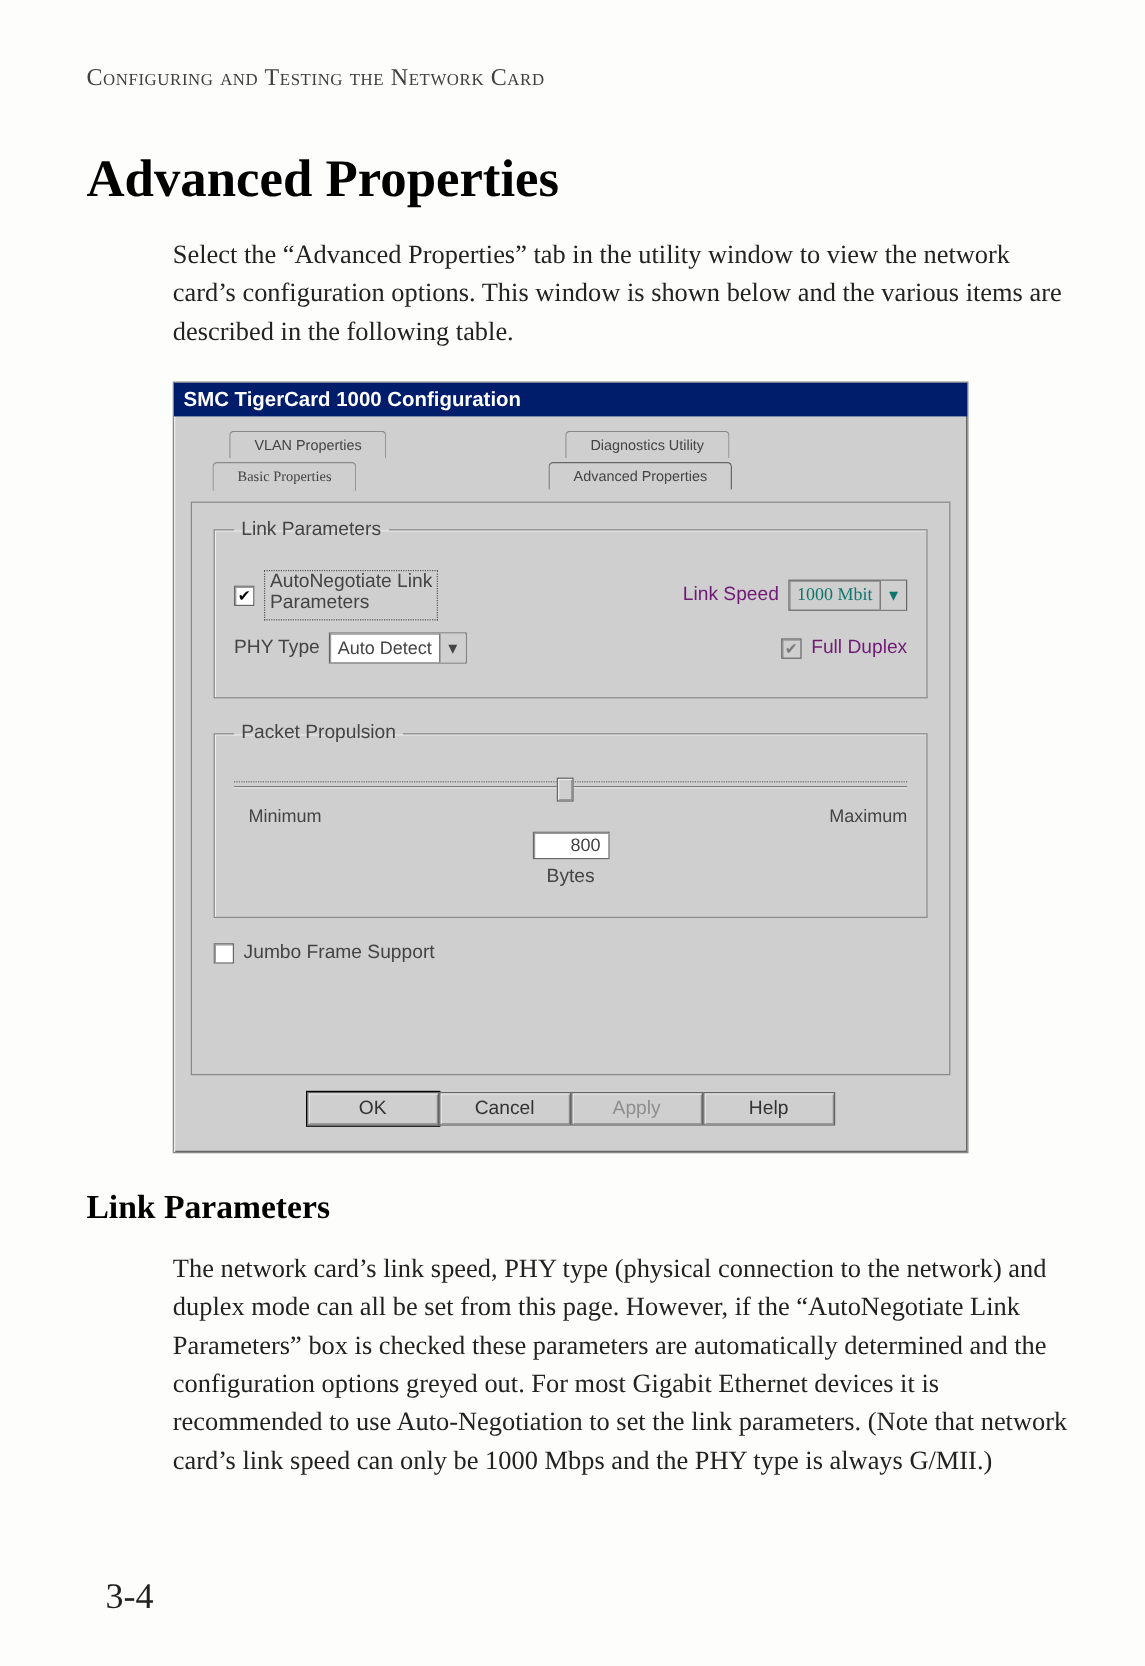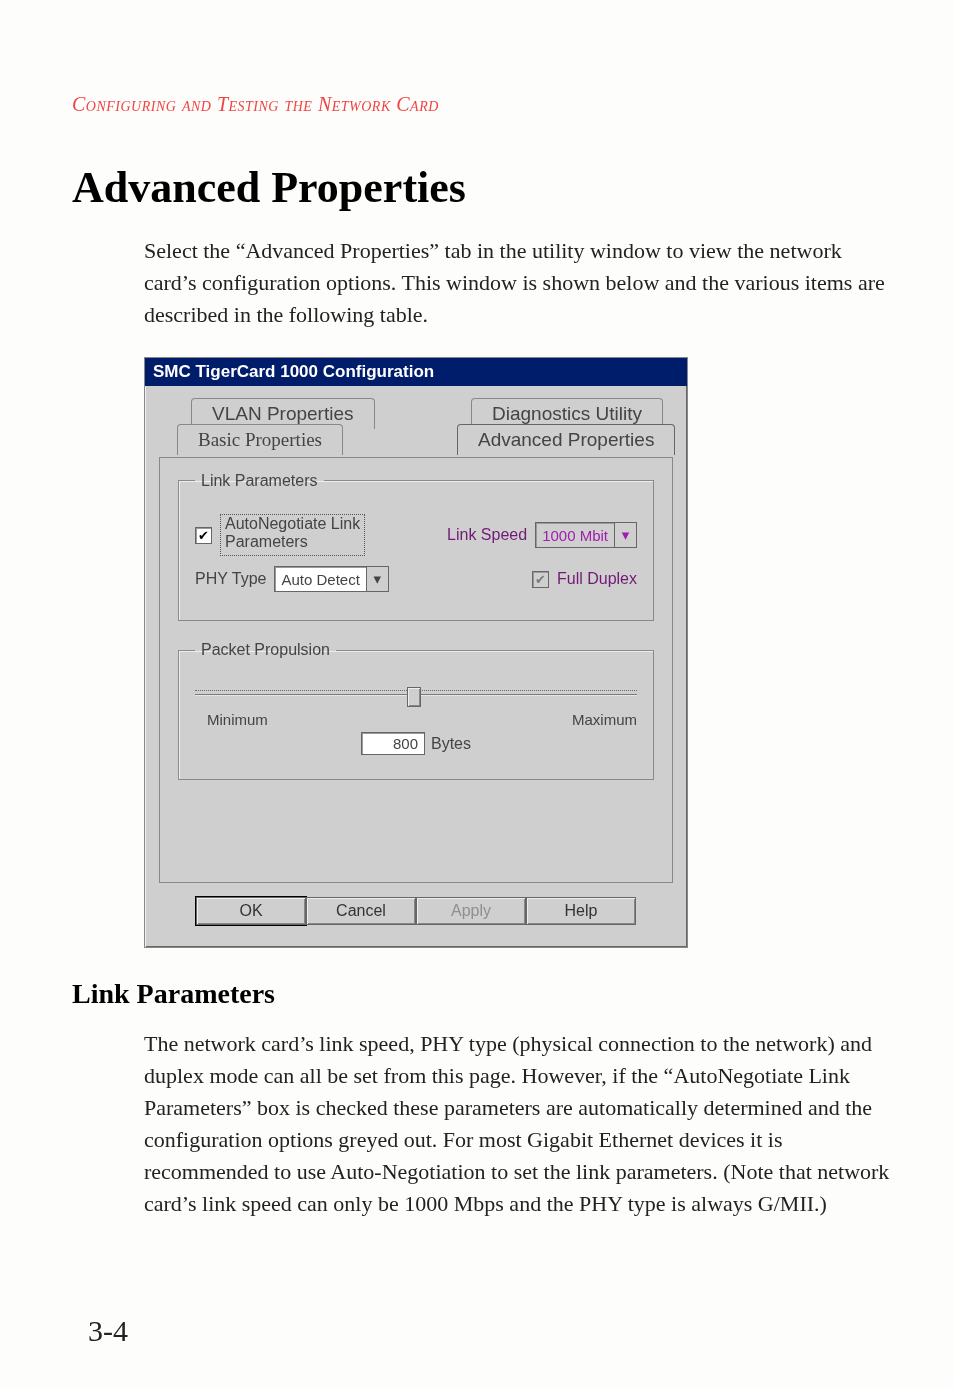--- a/index.html
+++ b/index.html
@@ -8,25 +8,23 @@
     height: 1388px;
     background: #fdfdfb;
     font-family: Georgia, 'Times New Roman', serif;
     color: #222;
     padding: 54px 56px 44px 72px;
     position: relative;
   }
   .running-header {
     font-variant: small-caps;
     font-size: 20px;
-    font-style: italic;
     letter-spacing: 0.5px;
     margin-bottom: 46px;
-    color: #ef4444;
-    margin-top: 39px;
+    color: #404040;
   }
   h1.title {
     font-family: Georgia, serif;
     font-weight: 700;
     font-size: 44px;
     margin-bottom: 22px;
     color: #000;
   }
   .body-text {
     font-size: 22px;
@@ -47,21 +45,21 @@
     position: absolute;
     bottom: 40px;
     left: 88px;
     font-size: 30px;
     font-family: Georgia, serif;
   }
 
   
   .dialog-wrap {
     margin-left: 72px;
-    width: 544px;
+    width: 663px;
     background: #cfcfcf;
     border: 1px solid #888;
     box-shadow: 1px 1px 0 #eee inset, -1px -1px 0 #666 inset;
   }
   .dlg-titlebar {
     background: #001d6b;
     color: #fff;
     font-family: Tahoma, Arial, sans-serif;
     font-weight: 700;
     font-size: 17px;
@@ -78,21 +76,21 @@
     position: relative;
     height: 56px;
   }
   .tab {
     position: absolute;
     background: #cfcfcf;
     border: 1px solid #888;
     border-bottom: none;
     border-radius: 4px 4px 0 0;
     padding: 4px 20px;
-    font-size: 19px;
+    font-size: 12px;
     color: #444;
     white-space: nowrap;
   }
   .tab.back-left  { left: 32px;  top: 0; z-index: 1; }
   .tab.back-right { left: 312px; top: 0; z-index: 1; }
   .tab.front-left { left: 18px;  top: 26px; z-index: 2; font-family: Liberation Serif, serif; }
   .tab.front-right{ left: 298px; top: 26px; z-index: 4; background:#cfcfcf; border-color:#666; }
   .tab-panel {
     border: 1px solid #888;
     background: #cfcfcf;
@@ -146,21 +144,21 @@
   }
   .select .arrow {
     width: 22px; height: 24px;
     background: #cfcfcf;
     border-left: 1px solid #666;
     display: inline-flex;
     align-items: center;
     justify-content: center;
     margin-left: 6px;
   }
-  .select.disabled { background: #cfcfcf; color: #a21caf; }
+  .select.disabled { background: #cfcfcf; color: #0f766e; font-family: Liberation Serif, serif; }
 
   .slider {
     margin: 10px 0 6px 0;
   }
   .slider-track {
     position: relative;
     height: 22px;
   }
   .slider-ticks {
     position: absolute;
@@ -191,20 +189,21 @@
     color: #444;
     margin-top: 6px;
     margin-left: 12px;
   }
   .slider-value {
     display: flex;
     align-items: center;
     justify-content: center;
     gap: 6px;
     margin-top: 4px;
+    flex-direction: column;
   }
   .slider-value .num {
     background: #fff;
     border: 1px solid #666;
     box-shadow: 1px 1px 0 #999 inset;
     width: 64px;
     text-align: right;
     padding: 2px 6px;
     font-size: 15px;
   }
@@ -291,20 +290,24 @@
             <span>Minimum</span>
             <span>Maximum</span>
           </div>
           <div class="slider-value">
             <span class="num">800</span>
             <span>Bytes</span>
           </div>
         </div>
       </fieldset>
 
+      <div class="row" style="margin-top:4px;">
+        <span class="chk"></span>
+        <span class="lbl">Jumbo Frame Support</span>
+      </div>
       <div style="height:60px"></div>
     </div>
 
     <div class="btn-row">
       <div class="btn default">OK</div>
       <div class="btn">Cancel</div>
       <div class="btn disabled">Apply</div>
       <div class="btn">Help</div>
     </div>
 

